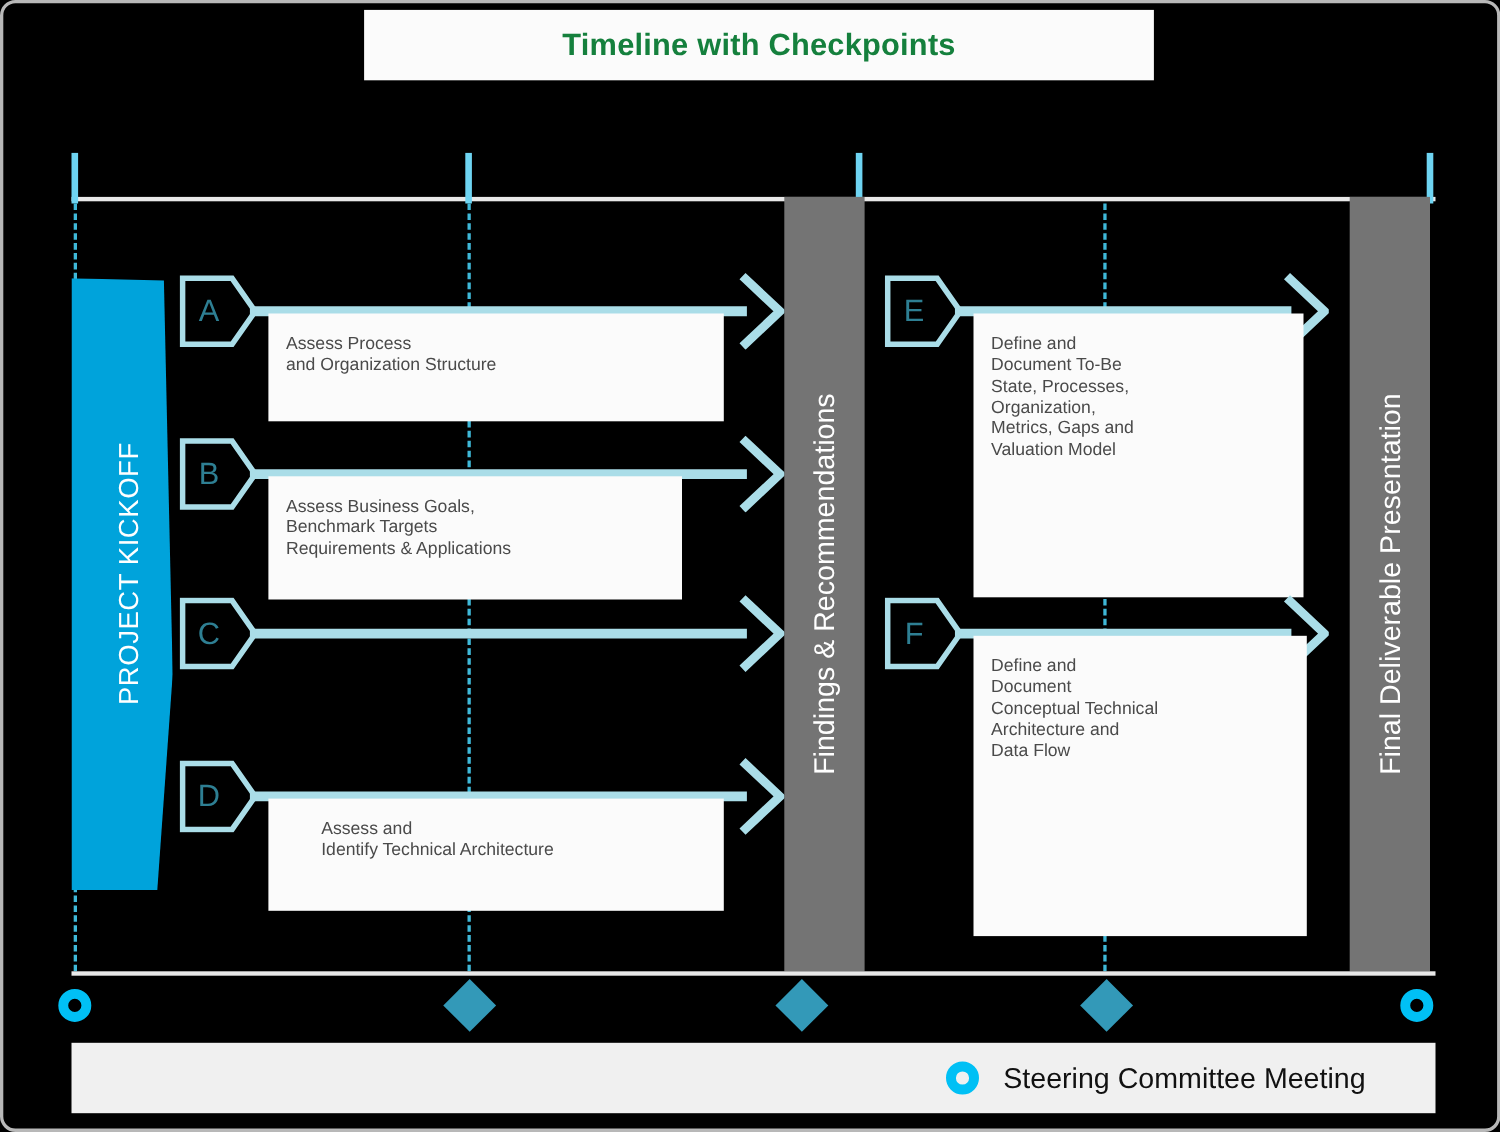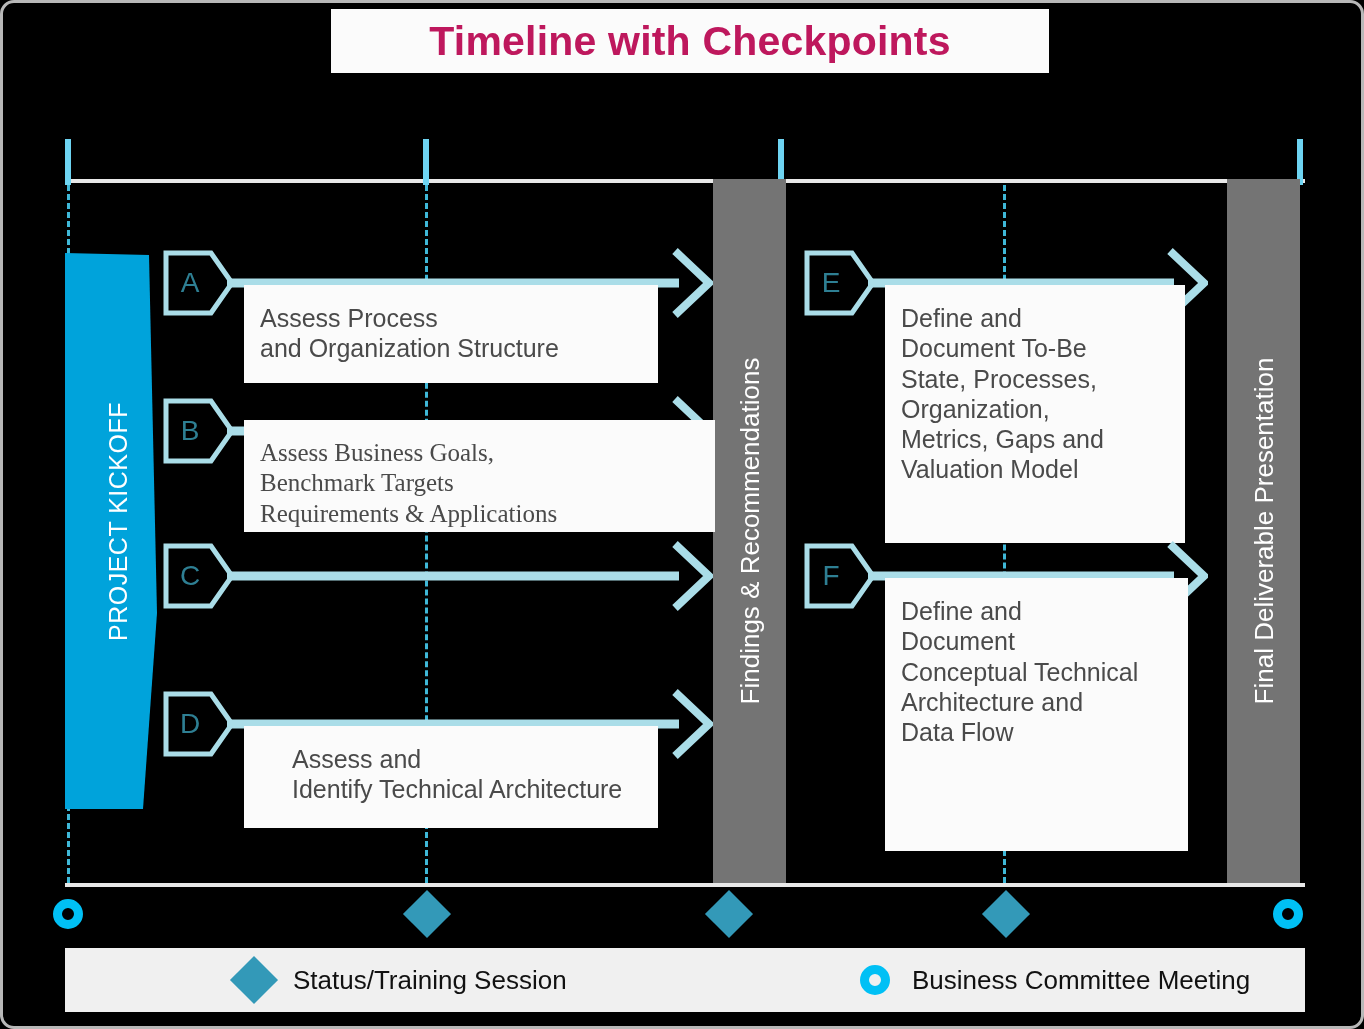--- a/index.html
+++ b/index.html
@@ -4,21 +4,21 @@
 <style>
   html,body{margin:0;padding:0;background:#000;}
   body{width:1364px;height:1029px;overflow:hidden;font-family:"Liberation Sans",sans-serif;}
 
   #canvas{position:relative;width:1364px;height:1029px;background:#000;
           border:3px solid #b8b8b8;box-sizing:border-box;border-radius:14px;overflow:hidden;}
 
   
   #title-bar{position:absolute;left:328px;top:6px;width:718px;height:64px;
              background:#fbfbfb;display:flex;align-items:center;justify-content:center;}
-  #title-text{font-size:41px;font-weight:bold;color:#be185d;letter-spacing:.2px;white-space:nowrap;}
+  #title-text{font-size:28px;font-weight:bold;color:#15803d;letter-spacing:.2px;white-space:nowrap;}
 
   
   .ruler-line{position:absolute;left:62px;top:176px;width:1240px;height:4px;background:#e8e8e8;}
   .tick{position:absolute;width:6px;background:#6ed4f2;}
 
   
   .axis-line{position:absolute;left:62px;top:880px;width:1240px;height:4px;background:#e8e8e8;}
 
   
   #kickoff{position:absolute;left:62px;top:250px;width:92px;height:556px;}
@@ -44,21 +44,21 @@
             display:flex;align-items:center;justify-content:center;
             color:#2e7f93;font-size:28px;}
 
   
   .arrow{position:absolute;}
   .arrow svg{display:block;}
 
   
   .cbox{position:absolute;background:#fbfbfb;box-sizing:border-box;
         padding:18px 16px 10px 16px;}
-  .cbox p{margin:0;color:#4a4a4a;font-size:25px;line-height:1.21;}
+  .cbox p{margin:0;color:#4a4a4a;font-size:16px;line-height:1.21;}
 
   
   .marker{position:absolute;}
   .diamond{width:34px;height:34px;background:#3399b8;transform:rotate(45deg);}
   .ring{width:30px;height:30px;border-radius:50%;border:9px solid #00c0f5;box-sizing:border-box;background:#000;}
 
   
   #legend{position:absolute;left:62px;top:945px;width:1240px;height:64px;background:#f0f0f0;
           display:flex;align-items:center;}
   .legend-item{display:flex;align-items:center;gap:22px;}
@@ -123,21 +123,21 @@
       <polygon points="3,3 48,3 69,33 48,63 3,63" fill="none" stroke="#aadde8" stroke-width="5"></polygon>
     </svg>
     <span>B</span>
   </div>
   <div class="arrow" style="left:224px;top:393px;">
     <svg width="486" height="70" viewBox="0 0 486 70">
       <path d="M0,35 L452,35" stroke="#aadde8" stroke-width="9" fill="none"></path>
       <path d="M448,3 L482,35 L448,67" stroke="#aadde8" stroke-width="8" fill="none"></path>
     </svg>
   </div>
-  <div class="cbox" style="left:241px;top:417px;width:471px;height:112px;font-family:Liberation Serif, serif;">
+  <div class="cbox" style="left:241px;top:430px;width:376px;height:112px;">
     <p style="white-space:pre-line;">Assess Business Goals,
 Benchmark Targets
 Requirements &amp; Applications</p>
   </div>
 
   <div class="tag" style="left:160px;top:540px;">
     <svg width="72" height="66" viewBox="0 0 72 66">
       <polygon points="3,3 48,3 69,33 48,63 3,63" fill="none" stroke="#aadde8" stroke-width="5"></polygon>
     </svg>
     <span>C</span>
@@ -219,23 +219,19 @@
     <div class="diamond"></div>
   </div>
   <div class="marker" style="left:986px;top:894px;">
     <div class="diamond"></div>
   </div>
   <div class="marker" style="left:1270px;top:896px;">
     <div class="ring"></div>
   </div>
 
   <div id="legend">
-    <div class="legend-item" id="legend-left">
-      <span class="legend-diamond"></span>
-      <span class="lbl">Status/Training Session</span>
-    </div>
     <div class="legend-item" id="legend-right">
       <span class="legend-ring"></span>
-      <span class="lbl">Business Committee Meeting</span>
+      <span class="lbl">Steering Committee Meeting</span>
     </div>
   </div>
 
 </div>
 
 </body></html>

